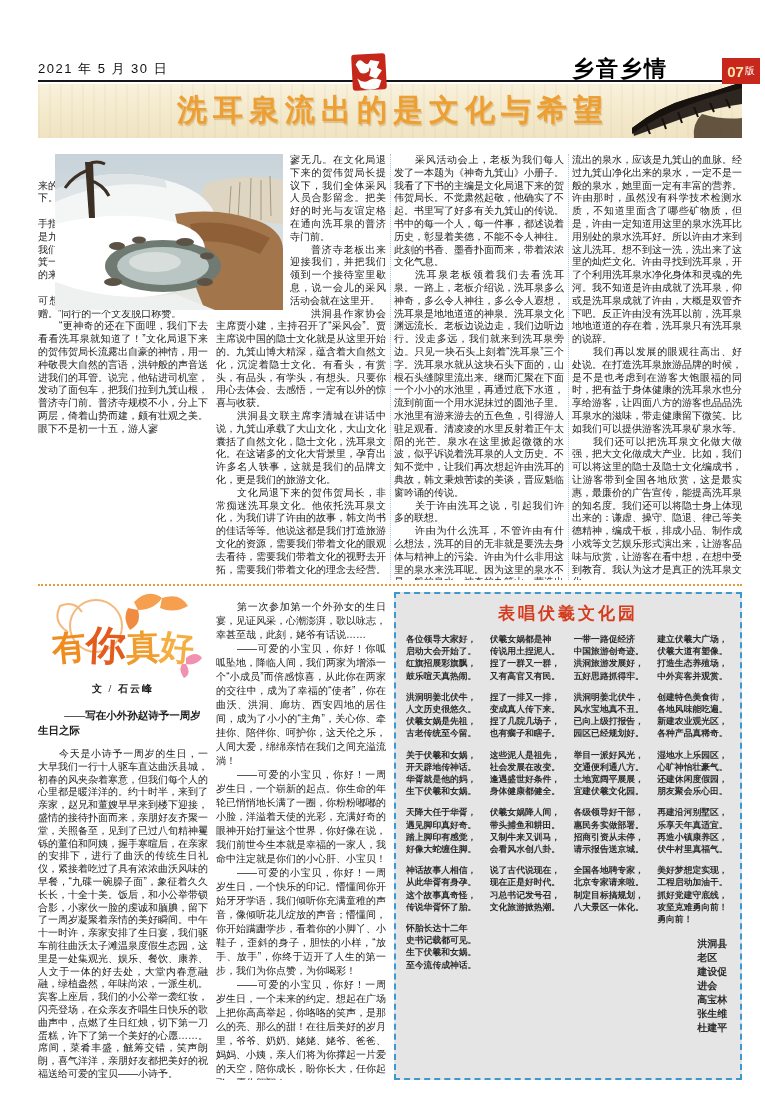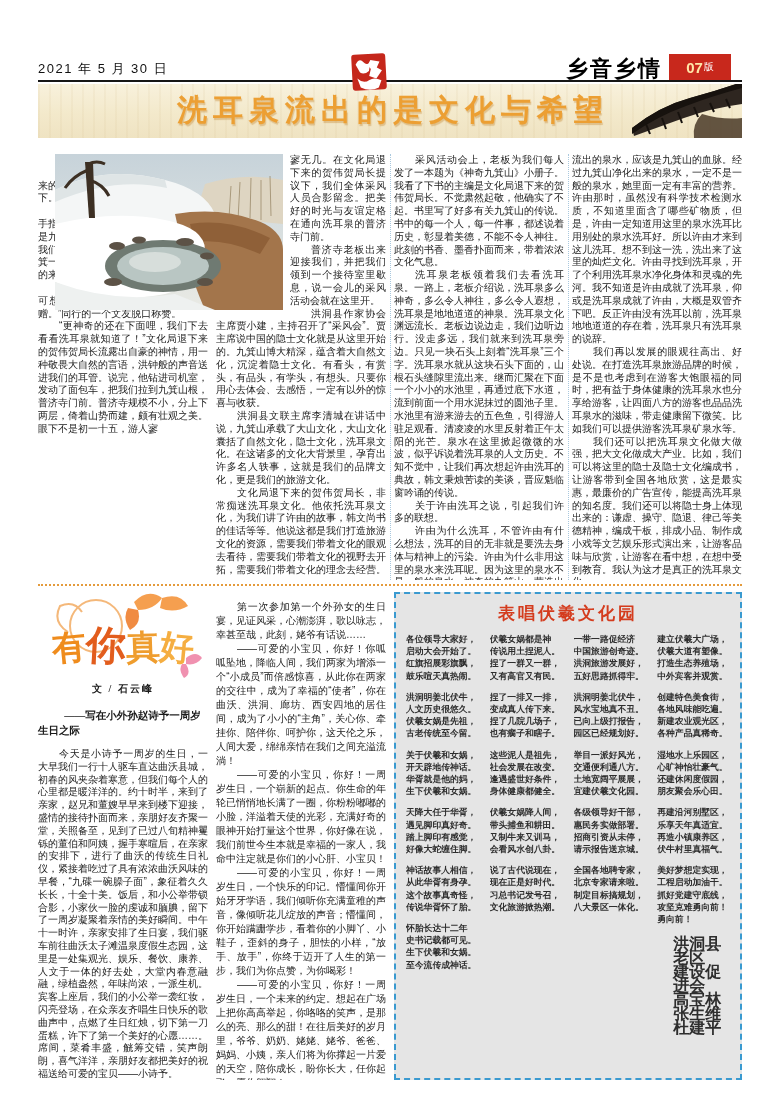--- a/index.html
+++ b/index.html
@@ -2,23 +2,23 @@
 <html><head>
 <meta charset="utf-8">
 <style>
   html,body{margin:0;padding:0;background:#ffffff;}
   .page{position:relative;width:765px;height:1106px;background:#fff;overflow:hidden;
         font-family:"Liberation Sans",sans-serif;color:#1a1a1a;}
   
   .date{position:absolute;left:38px;top:60px;font-size:13px;letter-spacing:1.5px;color:#111;}
   .header-rule{position:absolute;left:38px;top:80px;width:704px;height:2px;background:#161616;}
   .masthead{position:absolute;left:351px;top:52px;width:36px;height:40px;z-index:3;}
-  .section-wrap{position:absolute;right:34px;top:54px;display:flex;align-items:flex-start;gap:7px;z-index:3;}
+  .section-wrap{position:absolute;right:5px;top:54px;display:flex;align-items:flex-end;gap:7px;z-index:3;}
   .section-title{font-size:22px;font-weight:bold;letter-spacing:2px;color:#000;}
-  .page-badge{width:62px;height:26px;background:#c8281c;display:flex;align-items:center;justify-content:center;gap:1px;}
+  .page-badge{width:38px;height:26px;background:#c8281c;display:flex;align-items:center;justify-content:center;gap:1px;margin-left:47px;}
   .badge-num{color:#ffe6a8;font-size:15px;font-weight:bold;}
   .badge-suffix{color:#ffffff;font-size:10px;}
   
   .banner{position:absolute;left:38px;top:84px;width:704px;height:54px;
           background:linear-gradient(180deg,#f8f1dc 0%,#f3e9cb 55%,#efe3c2 100%);}
   .banner:after{content:"";position:absolute;inset:0;
           background:repeating-linear-gradient(90deg,rgba(205,180,130,.10) 0 2px,transparent 2px 11px);}
   .headline{position:absolute;left:120px;top:6px;width:470px;text-align:center;
           font-size:30px;font-weight:bold;letter-spacing:6px;color:#ec9f33;
           text-shadow:1px 2px 1px rgba(190,120,25,.35);z-index:2;
@@ -60,22 +60,22 @@
   .verse-box{position:absolute;left:394px;top:592px;width:348px;height:488px;box-sizing:border-box;
           background:#e5e5e5;border:2px dashed #3a9ad0;padding:6px 10px 6px 10px;}
   .verse-title{text-align:center;font-size:17px;font-weight:bold;color:#d43c1e;letter-spacing:3px;
           margin:2px 0 8px 0;font-family:"Liberation Serif",serif;}
   .verse-grid{display:flex;gap:11px;}
   .verse-col{flex:1;overflow:hidden;}
   .stanza{margin-bottom:9px;}
   .vline{font-size:8.8px;line-height:12.2px;font-weight:bold;color:#2e2e2e;white-space:nowrap;
           font-family:"Liberation Serif",serif;}
   .signature{margin-top:12px;padding-left:16px;}
-  .signature div{font-size:16px;line-height:14px;font-weight:bold;color:#2e2e2e;
-          font-family:Liberation Serif, serif;}
+  .signature div{font-size:10px;line-height:14px;font-weight:bold;color:#2e2e2e;
+          font-family:Liberation Serif, serif;margin-left:24px;}
 </style>
 </head>
 <body>
 
 <div class="page">
 
   <div class="date">2021 年 5 月 30 日</div>
   <div class="header-rule"></div>
   <div class="masthead">
     <svg width="36" height="40" viewBox="0 0 36 40">

